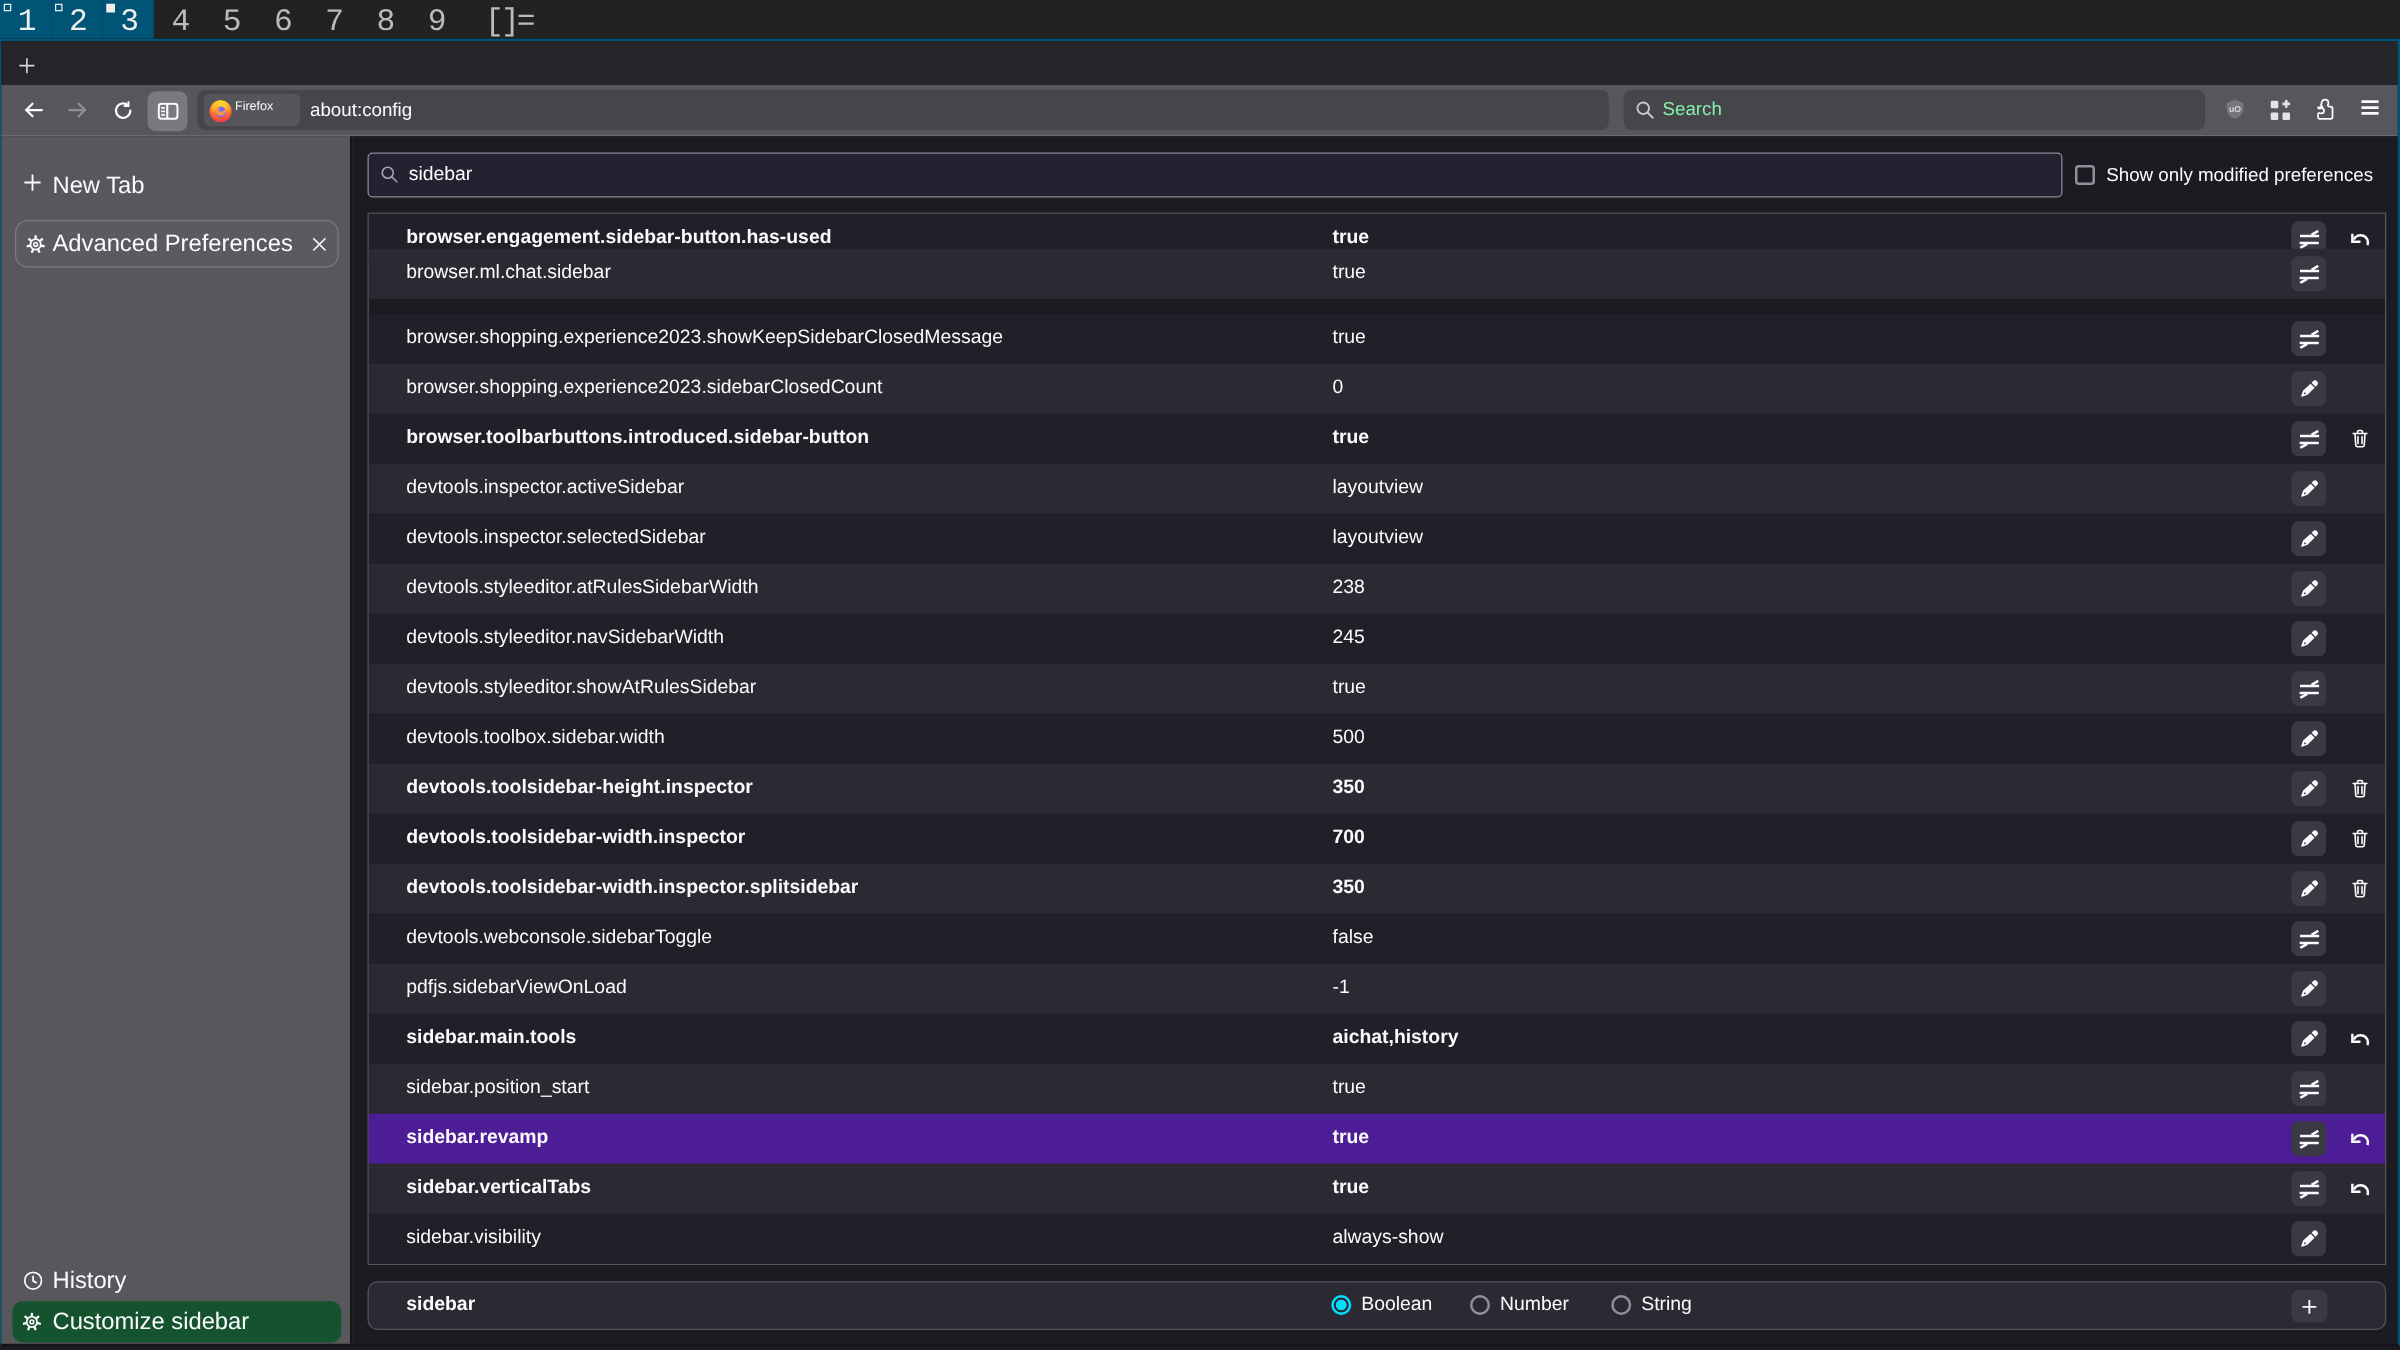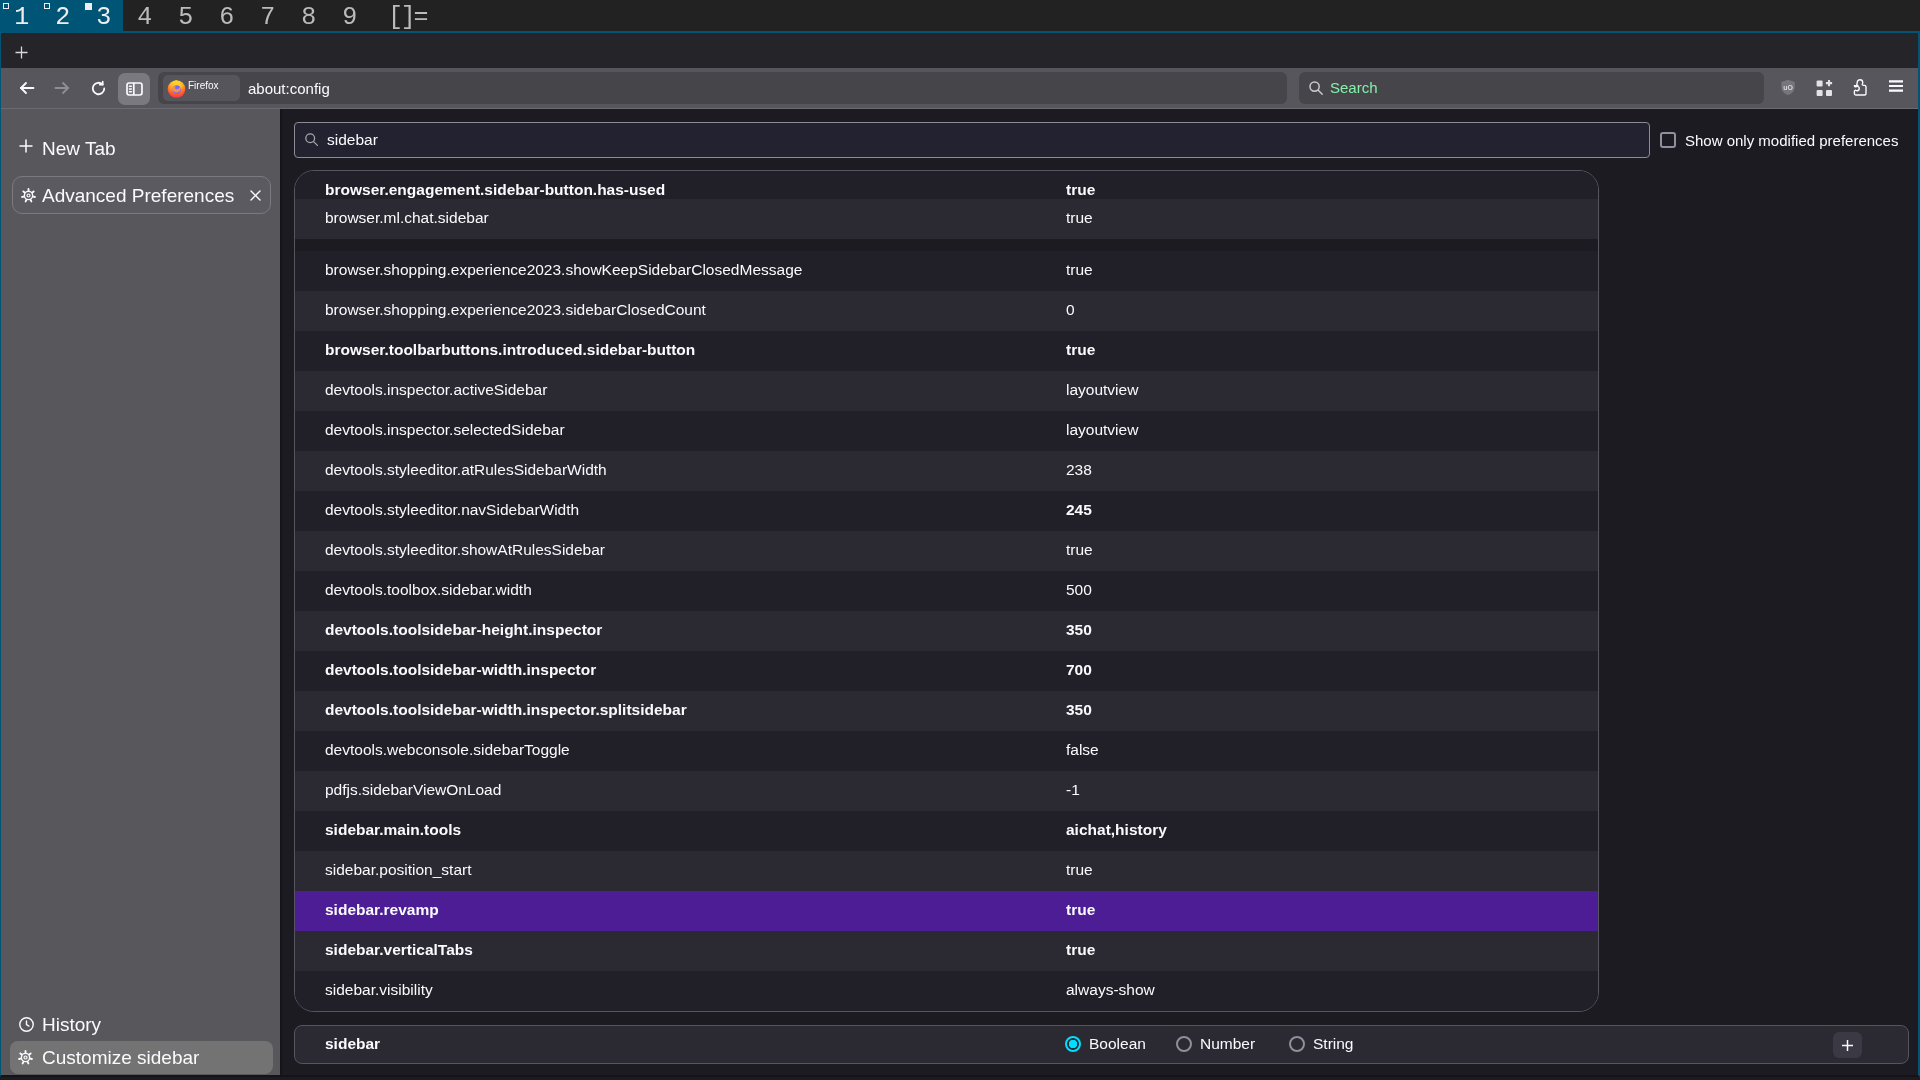--- a/index.html
+++ b/index.html
@@ -27,27 +27,27 @@
 #sbtogglebtn{position:absolute;left:117px;top:5px;width:32px;height:32px;background:#7a797f;border-radius:7px}
 #urlbar{position:absolute;left:157px;top:4px;width:1129px;height:32px;background:#464549;border-radius:6px}
 #ffchip{position:absolute;left:5px;top:3px;width:77px;height:26px;background:#56555b;border-radius:5px;color:#fbfbfe}
 #ffchip span{position:absolute;left:25px;top:5px;font-size:10px}
 #urltext{position:absolute;left:90px;top:8px;font-size:15px;color:#fbfbfe}
 #searchbar{position:absolute;left:1298px;top:4px;width:465px;height:32px;background:#464549;border-radius:6px;color:#86efac}
 #searchbar span{position:absolute;left:31px;top:7px;font-size:15px}
 
 .sbrow{position:absolute;color:#fbfbfe;font-size:19px;line-height:16px}
 #tabitem{position:absolute;left:11px;top:67px;width:259px;height:38px;border:1px solid #7b7a80;background:#5b5a60;border-radius:10px}
-#custbox{position:absolute;left:9px;top:932px;width:263px;height:33px;background:#737373;border-radius:8px}
+#custbox{position:absolute;left:9px;top:932px;width:263px;height:33px;background:#14532d;border-radius:8px}
 
 #searchbox{position:absolute;left:12px;top:13px;width:1356px;height:36px;border:1px solid #8c8b96;border-radius:4px;background:#232230}
 #searchbox span{position:absolute;left:32px;top:8px;font-size:15.5px;color:#fbfbfe}
 #cbx{position:absolute;left:1378px;top:23px;width:16px;height:16px;border:2px solid #8f8f9d;border-radius:3px}
 #cbxlabel{position:absolute;left:1403px;top:23px;font-size:15px}
-#table{position:absolute;left:12px;top:61px;width:1305px;height:842px;border:1px solid #55545f;border-radius:20px;overflow:hidden}
+#table{position:absolute;left:12px;top:61px;width:1615px;height:842px;border:1px solid #55545f;border-radius:0;overflow:hidden}
 .trow{position:absolute;left:0;width:100%;height:40px}
 .trow{--ty:0}
 .pname{position:absolute;left:30px;top:10px;font-size:15.5px}
 .pval{position:absolute;left:771px;top:10px;font-size:15.5px}
 .rbtn{position:absolute;left:1538px;top:6px;width:28px;height:28px;background:#3a3944;border-radius:6px;display:flex;align-items:center;justify-content:center}
 .ric{position:absolute;left:1585px;top:12px}
 #addrow{position:absolute;left:12px;top:916px;width:1615px;height:39px;background:#2b2a33;border:1px solid #55545f;border-radius:8px}
 .radio{position:absolute;top:10px;width:16px;height:16px;border-radius:50%;border:2px solid #8f8f9d}
 .radio.on{border-color:#00ddff;background:radial-gradient(circle,#00ddff 0 4px,#2b2a33 4.5px)}
 .rlabel{position:absolute;top:9px;font-size:15.5px}
@@ -281,21 +281,21 @@
             <span class="pval" style="font-weight:400">238</span>
             <span class="rbtn">
               <svg width="16" height="16" viewBox="0 0 16 16" fill="#fbfbfe">
                 <path d="M11.4 2a2.26 2.26 0 0 1 3.2 3.2l-1.15 1.15-3.2-3.2z"></path>
                 <path fill-rule="evenodd" d="M9.5 3.9l3.2 3.2-5.7 5.7-4.3 1.5c-.5.2-.9-.2-.7-.7l1.5-4.2zM4.8 10.6l-.7 1.9 1.9-.7z"></path>
               </svg>
             </span>
           </div>
 <div class="trow" style="top:320px;background:#211f27">
             <span class="pname" style="font-weight:400">devtools.styleeditor.navSidebarWidth</span>
-            <span class="pval" style="font-weight:700">245</span>
+            <span class="pval" style="font-weight:400">245</span>
             <span class="rbtn">
               <svg width="16" height="16" viewBox="0 0 16 16" fill="#fbfbfe">
                 <path d="M11.4 2a2.26 2.26 0 0 1 3.2 3.2l-1.15 1.15-3.2-3.2z"></path>
                 <path fill-rule="evenodd" d="M9.5 3.9l3.2 3.2-5.7 5.7-4.3 1.5c-.5.2-.9-.2-.7-.7l1.5-4.2zM4.8 10.6l-.7 1.9 1.9-.7z"></path>
               </svg>
             </span>
           </div>
 <div class="trow" style="top:360px;background:#2b2a33">
             <span class="pname" style="font-weight:400">devtools.styleeditor.showAtRulesSidebar</span>
             <span class="pval" style="font-weight:400">true</span>

